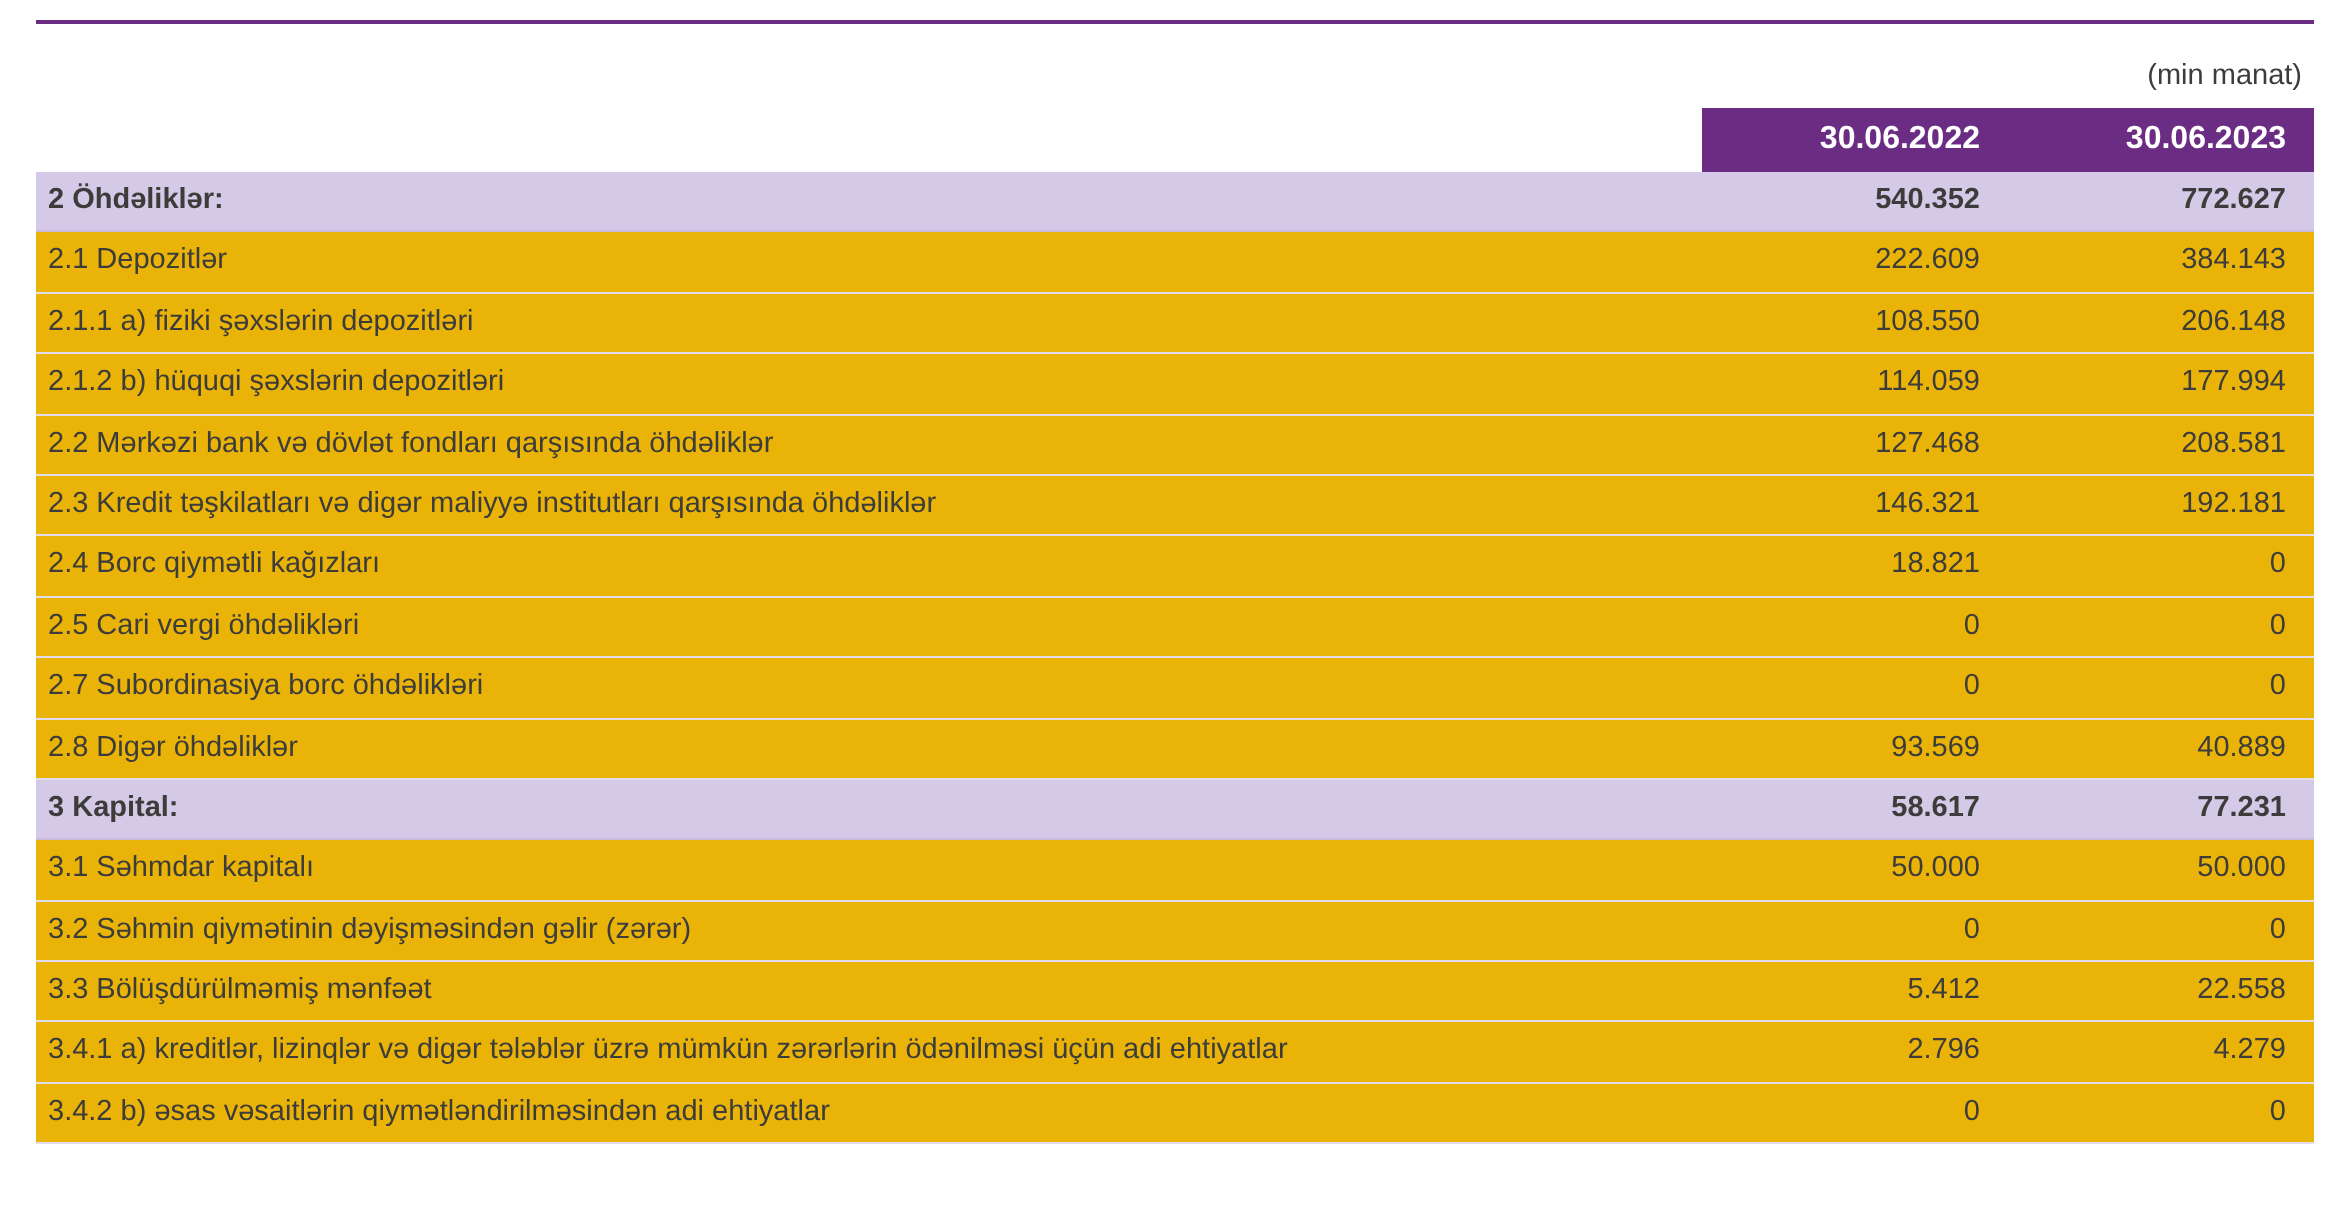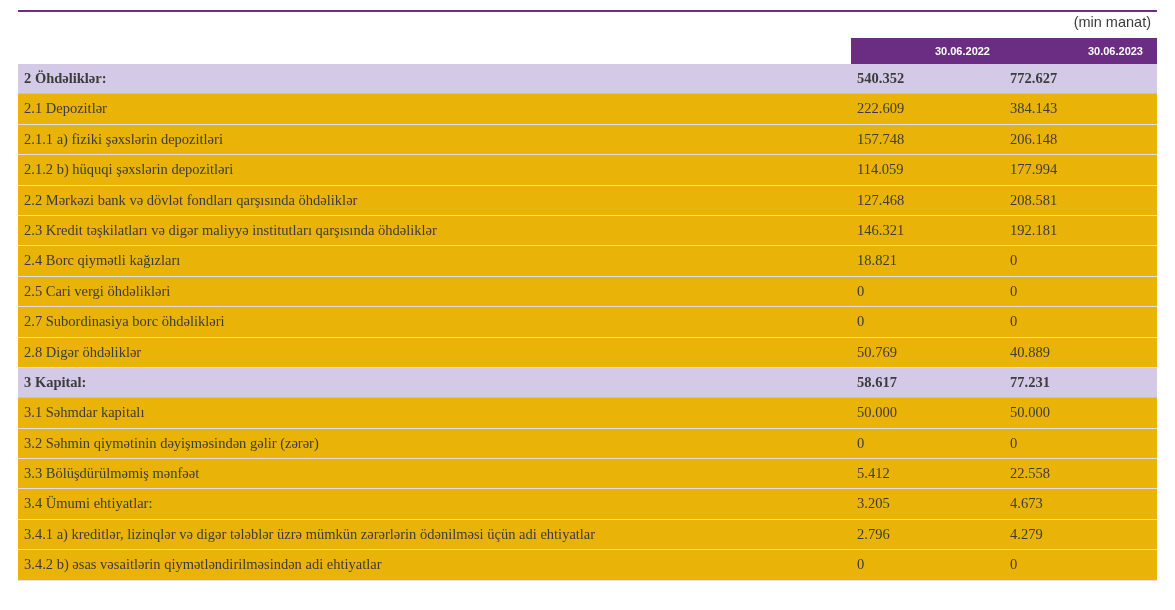--- a/index.html
+++ b/index.html
@@ -12,21 +12,21 @@
     background: #ffffff;
     font-family: "Liberation Sans", sans-serif;
     color: #3c3c3b;
     -webkit-font-smoothing: antialiased;
   }
   .sheet {
     position: relative;
     width: 1175px;
     height: 610px;
     box-sizing: border-box;
-    padding: 0 18px;
+    padding: 16px 18px;
   }
   .top-rule {
     position: absolute;
     left: 18px;
     top: 10px;
     width: 1139px;
     height: 2px;
     background: #6b2c83;
   }
   .unit-row {
@@ -47,42 +47,42 @@
     border-collapse: collapse;
     table-layout: fixed;
     font-size: 14.5px;
   }
   table.fin col.c-label { width: 833px; }
   table.fin col.c-num   { width: 153px; }
 
   thead th {
     background: #6b2c83;
     color: #ffffff;
-    font-size: 11px;
+    font-size: 16px;
     font-weight: bold;
     text-align: right;
     padding: 7px 14px 7px 8px;
     height: 26px;
     box-sizing: border-box;
     border: none;
   }
   thead th.blank {
     background: #ffffff;
   }
   tbody td {
     padding: 6px 8px 6px 6px;
     height: 26px;
     box-sizing: border-box;
     border-bottom: 1px solid #e3dced;
     vertical-align: middle;
     color: #3c3c3b;
     line-height: 1.2;
-    font-family: Liberation Serif, serif;
   }
   tbody td.num {
+    text-align: right;
     padding-right: 14px;
     white-space: nowrap;
   }
   tbody tr.section td {
     background: #d5c9e8;
     font-weight: bold;
     border-bottom: 1px solid #c9bade;
   }
   tbody tr.normal td {
     background: #eab308;
@@ -121,21 +121,21 @@
           <td class="num">540.352</td>
           <td class="num">772.627</td>
         </tr>
         <tr class="normal">
           <td class="label-cell">2.1 Depozitlər</td>
           <td class="num">222.609</td>
           <td class="num">384.143</td>
         </tr>
         <tr class="normal">
           <td class="label-cell">2.1.1 a) fiziki şəxslərin depozitləri</td>
-          <td class="num">157.748</td>
+          <td class="num">108.550</td>
           <td class="num">206.148</td>
         </tr>
         <tr class="normal">
           <td class="label-cell">2.1.2 b) hüquqi şəxslərin depozitləri</td>
           <td class="num">114.059</td>
           <td class="num">177.994</td>
         </tr>
         <tr class="normal">
           <td class="label-cell">2.2 Mərkəzi bank və dövlət fondları qarşısında öhdəliklər</td>
           <td class="num">127.468</td>
@@ -156,21 +156,21 @@
           <td class="num">0</td>
           <td class="num">0</td>
         </tr>
         <tr class="normal">
           <td class="label-cell">2.7 Subordinasiya borc öhdəlikləri</td>
           <td class="num">0</td>
           <td class="num">0</td>
         </tr>
         <tr class="normal">
           <td class="label-cell">2.8 Digər öhdəliklər</td>
-          <td class="num">50.769</td>
+          <td class="num">93.569</td>
           <td class="num">40.889</td>
         </tr>
         <tr class="section">
           <td class="label-cell">3 Kapital:</td>
           <td class="num">58.617</td>
           <td class="num">77.231</td>
         </tr>
         <tr class="normal">
           <td class="label-cell">3.1 Səhmdar kapitalı</td>
           <td class="num">50.000</td>
@@ -180,25 +180,20 @@
           <td class="label-cell">3.2 Səhmin qiymətinin dəyişməsindən gəlir (zərər)</td>
           <td class="num">0</td>
           <td class="num">0</td>
         </tr>
         <tr class="normal">
           <td class="label-cell">3.3 Bölüşdürülməmiş mənfəət</td>
           <td class="num">5.412</td>
           <td class="num">22.558</td>
         </tr>
         <tr class="normal">
-          <td class="label-cell">3.4 Ümumi ehtiyatlar:</td>
-          <td class="num">3.205</td>
-          <td class="num">4.673</td>
-        </tr>
-        <tr class="normal">
           <td class="label-cell">3.4.1 a) kreditlər, lizinqlər və digər tələblər üzrə mümkün zərərlərin ödənilməsi üçün adi ehtiyatlar</td>
           <td class="num">2.796</td>
           <td class="num">4.279</td>
         </tr>
         <tr class="normal">
           <td class="label-cell">3.4.2 b) əsas vəsaitlərin qiymətləndirilməsindən adi ehtiyatlar</td>
           <td class="num">0</td>
           <td class="num">0</td>
         </tr>
       </tbody>

